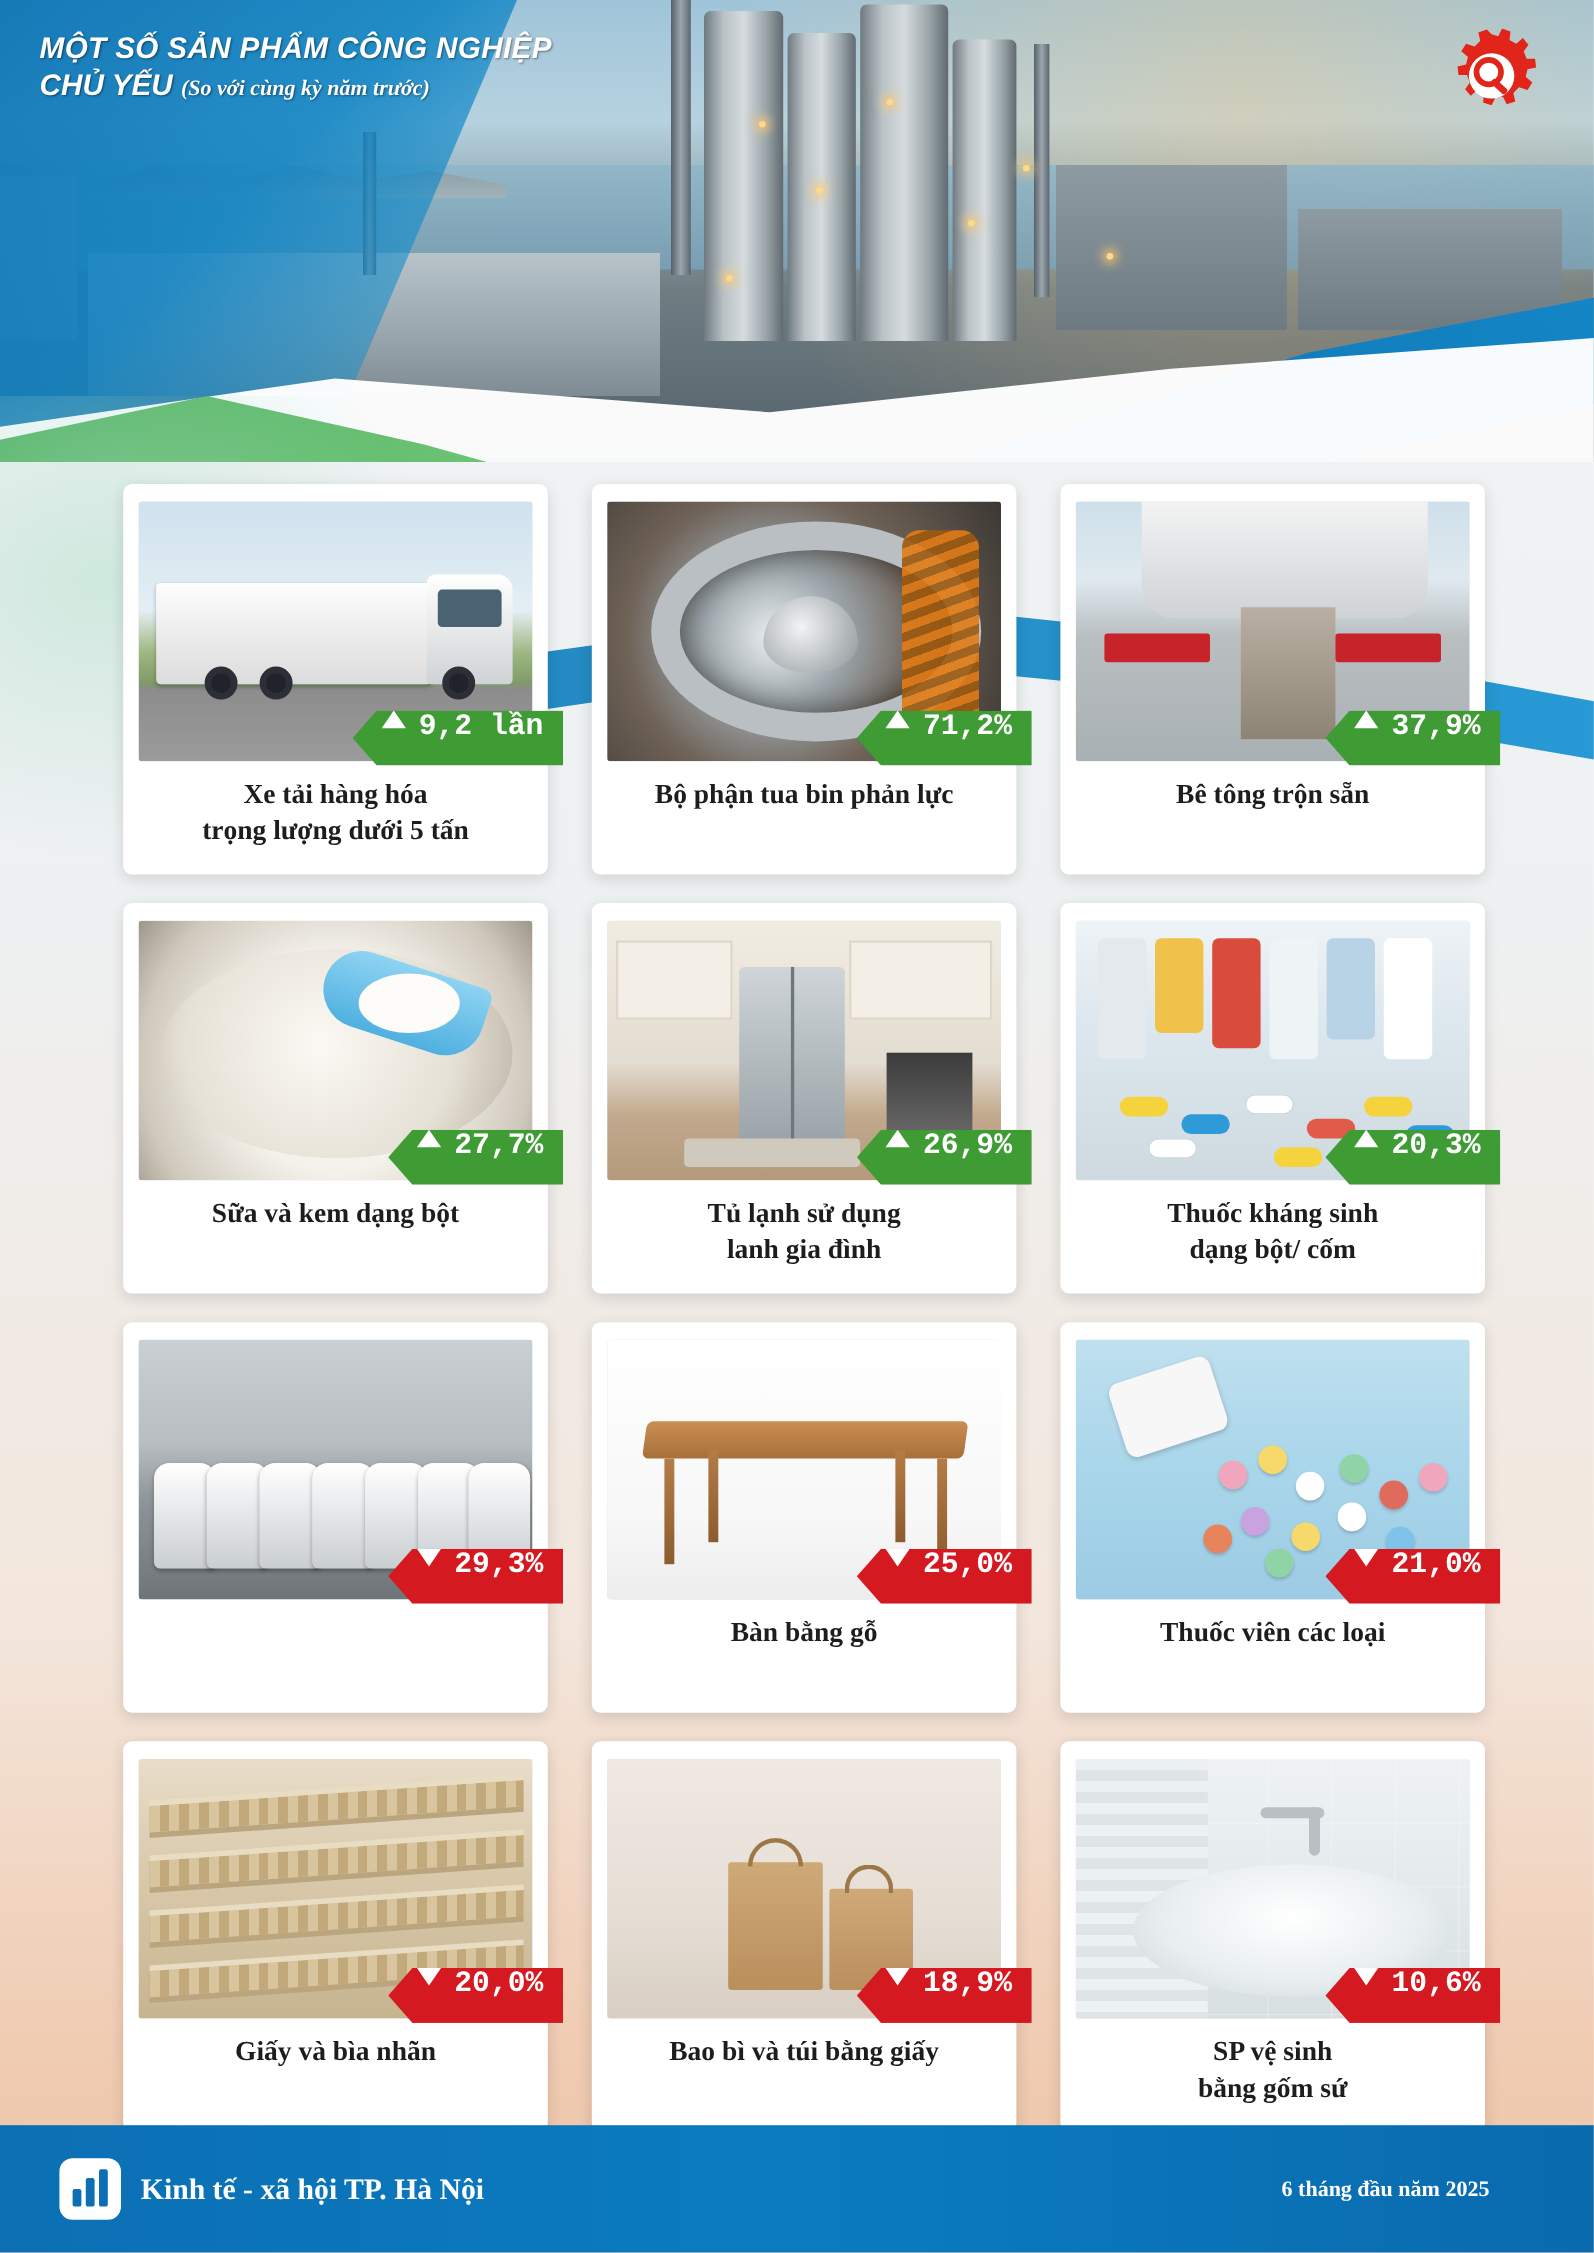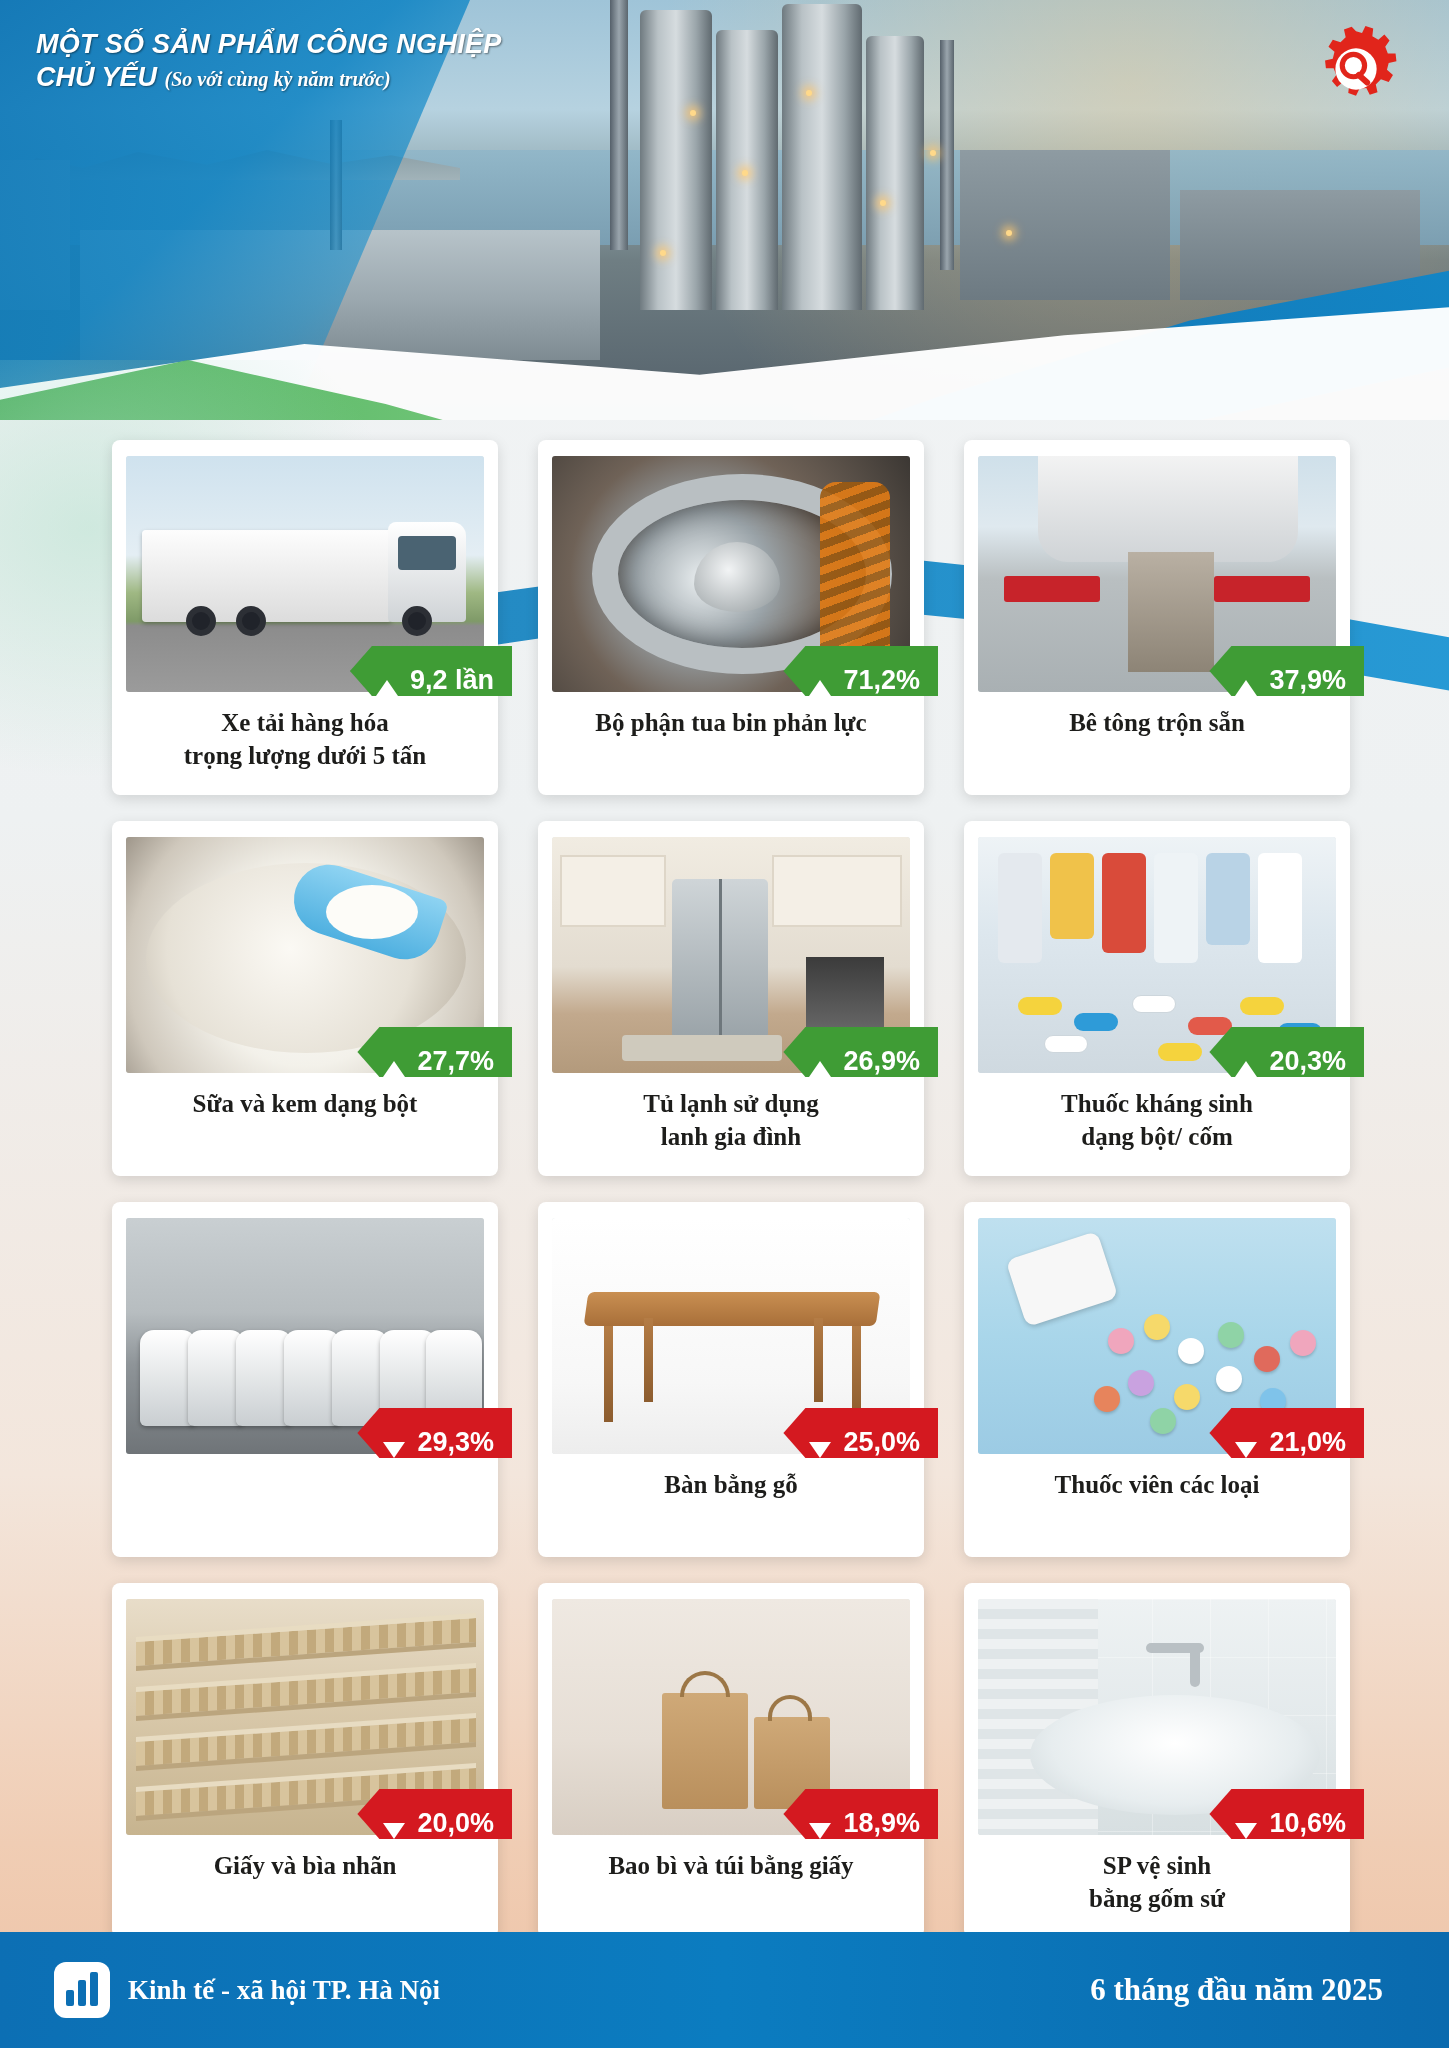--- a/index.html
+++ b/index.html
@@ -190,24 +190,24 @@
     font-size: 25px;
     color: #1d1d1b;
     line-height: 1.32;
   }
   .badge {
     position: absolute;
     right: -14px;
     top: 206px;
     height: 50px;
     display: flex;
-    align-items: flex-end;
+    align-items: flex-start;
     padding: 0 18px 0 40px;
     color: #ffffff;
-    font-family: Liberation Sans, sans-serif;
+    font-family: Liberation Mono, monospace;
     font-weight: bold;
     font-size: 27px;
     white-space: nowrap;
     clip-path: polygon(22px 0, 100% 0, 100% 100%, 22px 100%, 0 50%);
     box-shadow: 0 3px 7px rgba(0,0,0,0.25);
   }
   .badge.up   { background: #3f9c35; }
   .badge.down { background: #d41920; }
   .badge .arrow {
     position: absolute;
@@ -315,25 +315,25 @@
   }
   .fl-bar { position:absolute; bottom:12px; width:8px; background:#0c6fb4; border-radius:2px;}
   .footer-text {
     color: #ffffff;
     font-family: "Liberation Serif", serif;
     font-weight: bold;
     font-size: 27px;
   }
   .footer-right {
     margin-left: auto;
-    margin-right: 66px;
+    margin-right: 95px;
     color: #ffffff;
     font-family: "Liberation Serif", serif;
     font-weight: bold;
-    font-size: 31px;
+    font-size: 20px;
   }
 </style>
 </head>
 <body>
 
 <div class="page">
 
   <div class="header">
     <div class="header-photo">
       <div class="hdr-sea"></div>

